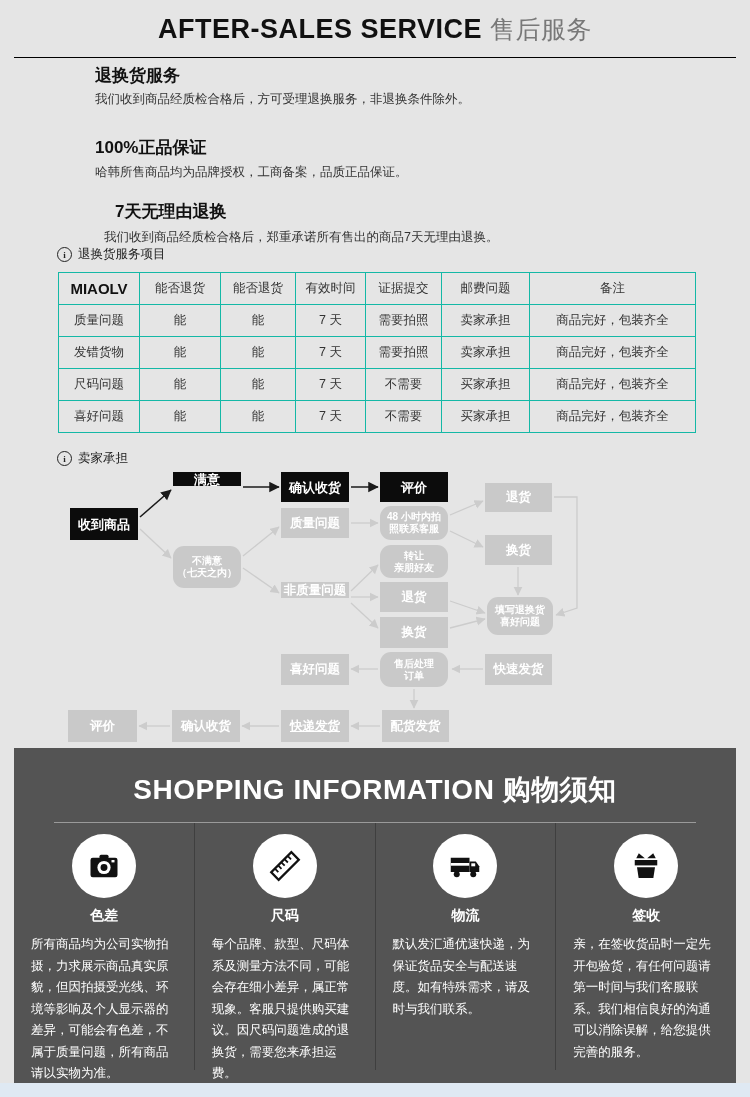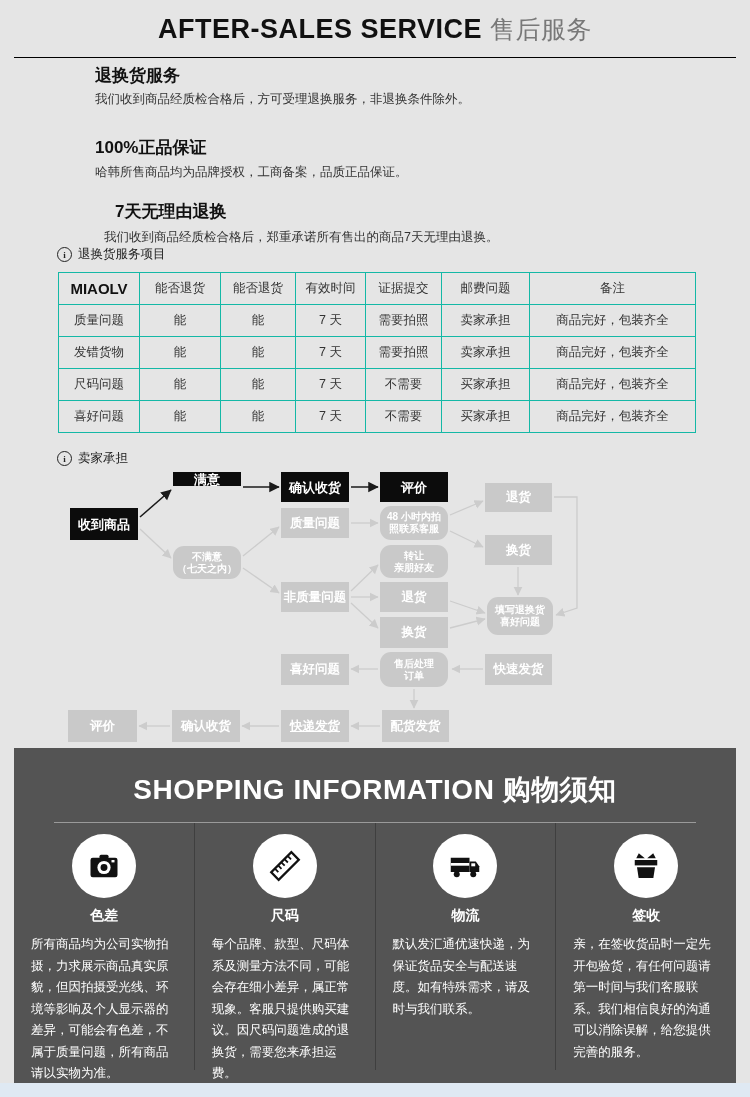--- a/index.html
+++ b/index.html
@@ -189,25 +189,25 @@
       </svg>
       <div class="flow-box flow-black" style="left: 70px; top: 43px; width: 68px; height: 32px;">收到商品</div>
       <div class="flow-box flow-black" style="left: 173px; top: 7px; width: 68px; height: 14px;">满意</div>
       <div class="flow-box flow-black" style="left: 281px; top: 7px; width: 68px; height: 30px;">确认收货</div>
       <div class="flow-box flow-black" style="left: 380px; top: 7px; width: 68px; height: 30px;">评价</div>
       <div class="flow-box flow-gray" style="left: 485px; top: 18px; width: 67px; height: 29px;">退货</div>
       <div class="flow-box flow-gray" style="left: 281px; top: 43px; width: 68px; height: 30px;">质量问题</div>
       <div class="flow-box flow-gray flow-small" style="left: 380px; top: 41px; width: 68px; height: 34px;">48 小时内拍
 照联系客服</div>
       <div class="flow-box flow-gray" style="left: 485px; top: 70px; width: 67px; height: 30px;">换货</div>
-      <div class="flow-box flow-gray flow-small" style="left: 173px; top: 81px; width: 68px; height: 33px;">不满意
+      <div class="flow-box flow-gray flow-small" style="left: 173px; top: 81px; width: 68px; height: 42px;">不满意
 （七天之内）</div>
       <div class="flow-box flow-gray flow-small" style="left: 380px; top: 80px; width: 68px; height: 33px;">转让
 亲朋好友</div>
-      <div class="flow-box flow-gray" style="left: 281px; top: 117px; width: 68px; height: 30px;">非质量问题</div>
+      <div class="flow-box flow-gray" style="left: 281px; top: 117px; width: 68px; height: 16px;">非质量问题</div>
       <div class="flow-box flow-gray" style="left: 380px; top: 117px; width: 68px; height: 30px;">退货</div>
       <div class="flow-box flow-gray flow-small" style="left: 487px; top: 132px; width: 66px; height: 38px;">填写退换货
 喜好问题</div>
       <div class="flow-box flow-gray" style="left: 380px; top: 152px; width: 68px; height: 31px;">换货</div>
       <div class="flow-box flow-gray" style="left: 281px; top: 189px; width: 68px; height: 31px;">喜好问题</div>
       <div class="flow-box flow-gray flow-small" style="left: 380px; top: 187px; width: 68px; height: 35px;">售后处理
 订单</div>
       <div class="flow-box flow-gray" style="left: 485px; top: 189px; width: 67px; height: 31px;">快速发货</div>
       <div class="flow-box flow-gray" style="left: 68px; top: 245px; width: 69px; height: 32px;">评价</div>
       <div class="flow-box flow-gray" style="left: 172px; top: 245px; width: 68px; height: 32px;">确认收货</div>

